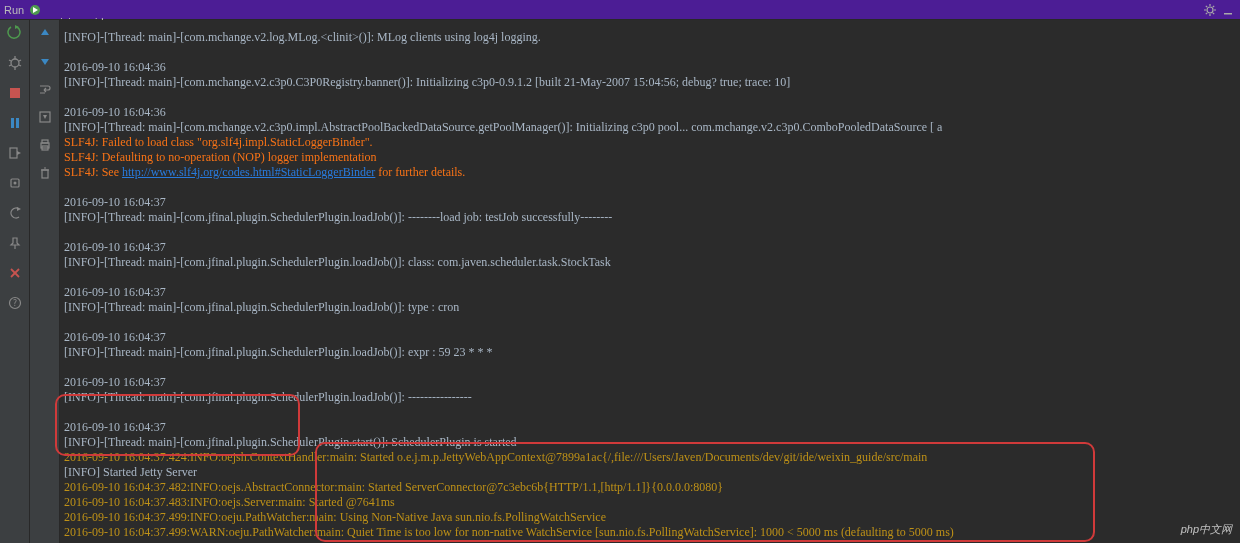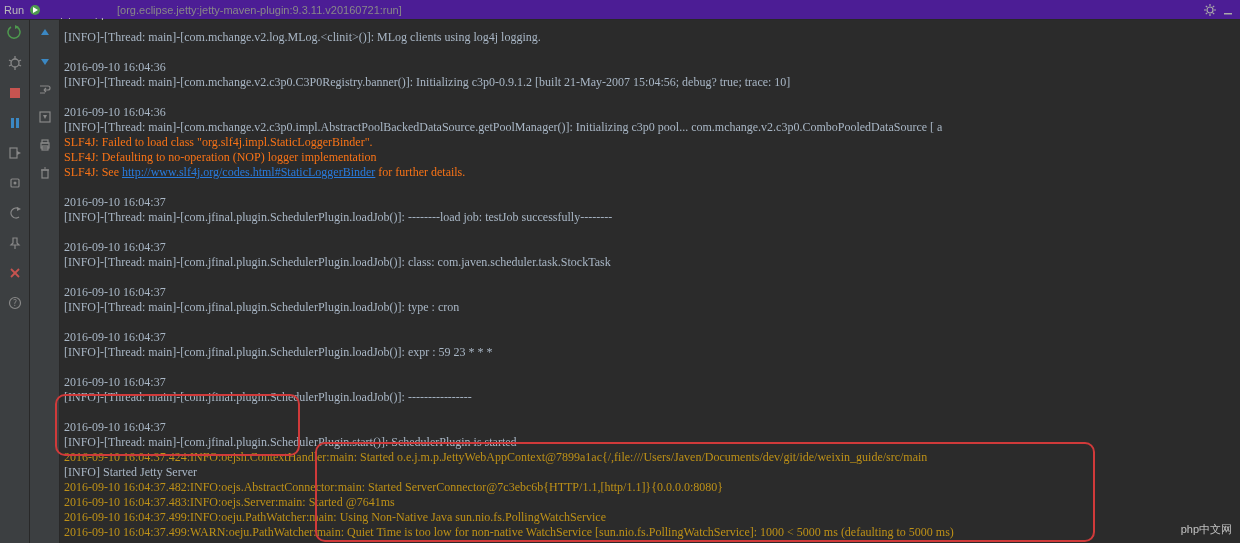--- a/index.html
+++ b/index.html
@@ -16,36 +16,35 @@
 .gutter .gbtn { width: 18px; height: 18px; display: flex; align-items: center; justify-content: center; cursor: pointer; }
 .gutter2 { width: 30px; background: #3c3f41; border-right: 1px solid #282828; display: flex; flex-direction: column; align-items: center; padding-top: 4px; gap: 10px; }
 .gutter2 .gbtn { width: 18px; height: 18px; display: flex; align-items: center; justify-content: center; cursor: pointer; }
 .console { flex: 1; background: #2b2b2b; padding: 10px 4px; overflow: hidden; white-space: pre; line-height: 15px; position: relative; font-family: Liberation Serif, serif; }
 .console .line { white-space: pre; }
 .c-url { color: #287bde; text-decoration: underline; text-align: center; }
 .c-err { color: #f97316; }
 .c-warn { color: #be9117; }
 .box1 { position: absolute; border: 2px solid #d03a3a; border-radius: 10px; left: 55px; top: 394px; width: 245px; height: 62px; pointer-events: none; }
 .box2 { position: absolute; border: 2px solid #d03a3a; border-radius: 10px; left: 315px; top: 442px; width: 780px; height: 100px; pointer-events: none; }
-.watermark { position: absolute; right: 8px; bottom: 6px; color: #ffffff; opacity: 0.7; font-family: sans-serif; font-size: 11px; }
+.watermark { position: absolute; right: 8px; bottom: 6px; color: #ffffff; opacity: 0.7; font-family: sans-serif; font-size: 11px; font-style: italic; }
 </style>
 </head>
 <body>
 
 <div class="titlebar">
   <span class="run-label">Run</span>
   <span class="run-icon">
     <svg width="14" height="14" viewBox="0 0 14 14">
         <circle cx="7" cy="7" r="5" fill="#4e9a4e"></circle>
         <polygon points="5,4 10,7 5,10" fill="#fff"></polygon>
       </svg>
   </span>
   <span class="config-name">weixin_guide</span>
   <span>&nbsp;</span>
-  <span class="config-detail">[org.eclipse.jetty:jetty-maven-plugin:9.3.11.v20160721:run]</span>
   <span class="spacer"></span>
   <span class="tb-btn">
     <svg width="14" height="14" viewBox="0 0 14 14">
         <circle cx="7" cy="7" r="3" fill="none" stroke="#aaa" stroke-width="1.2"></circle>
         <g stroke="#aaa" stroke-width="1.2">
           <line x1="7" y1="1" x2="7" y2="3"></line>
           <line x1="7" y1="11" x2="7" y2="13"></line>
           <line x1="1" y1="7" x2="3" y2="7"></line>
           <line x1="11" y1="7" x2="13" y2="7"></line>
           <line x1="2.8" y1="2.8" x2="4.2" y2="4.2"></line>

